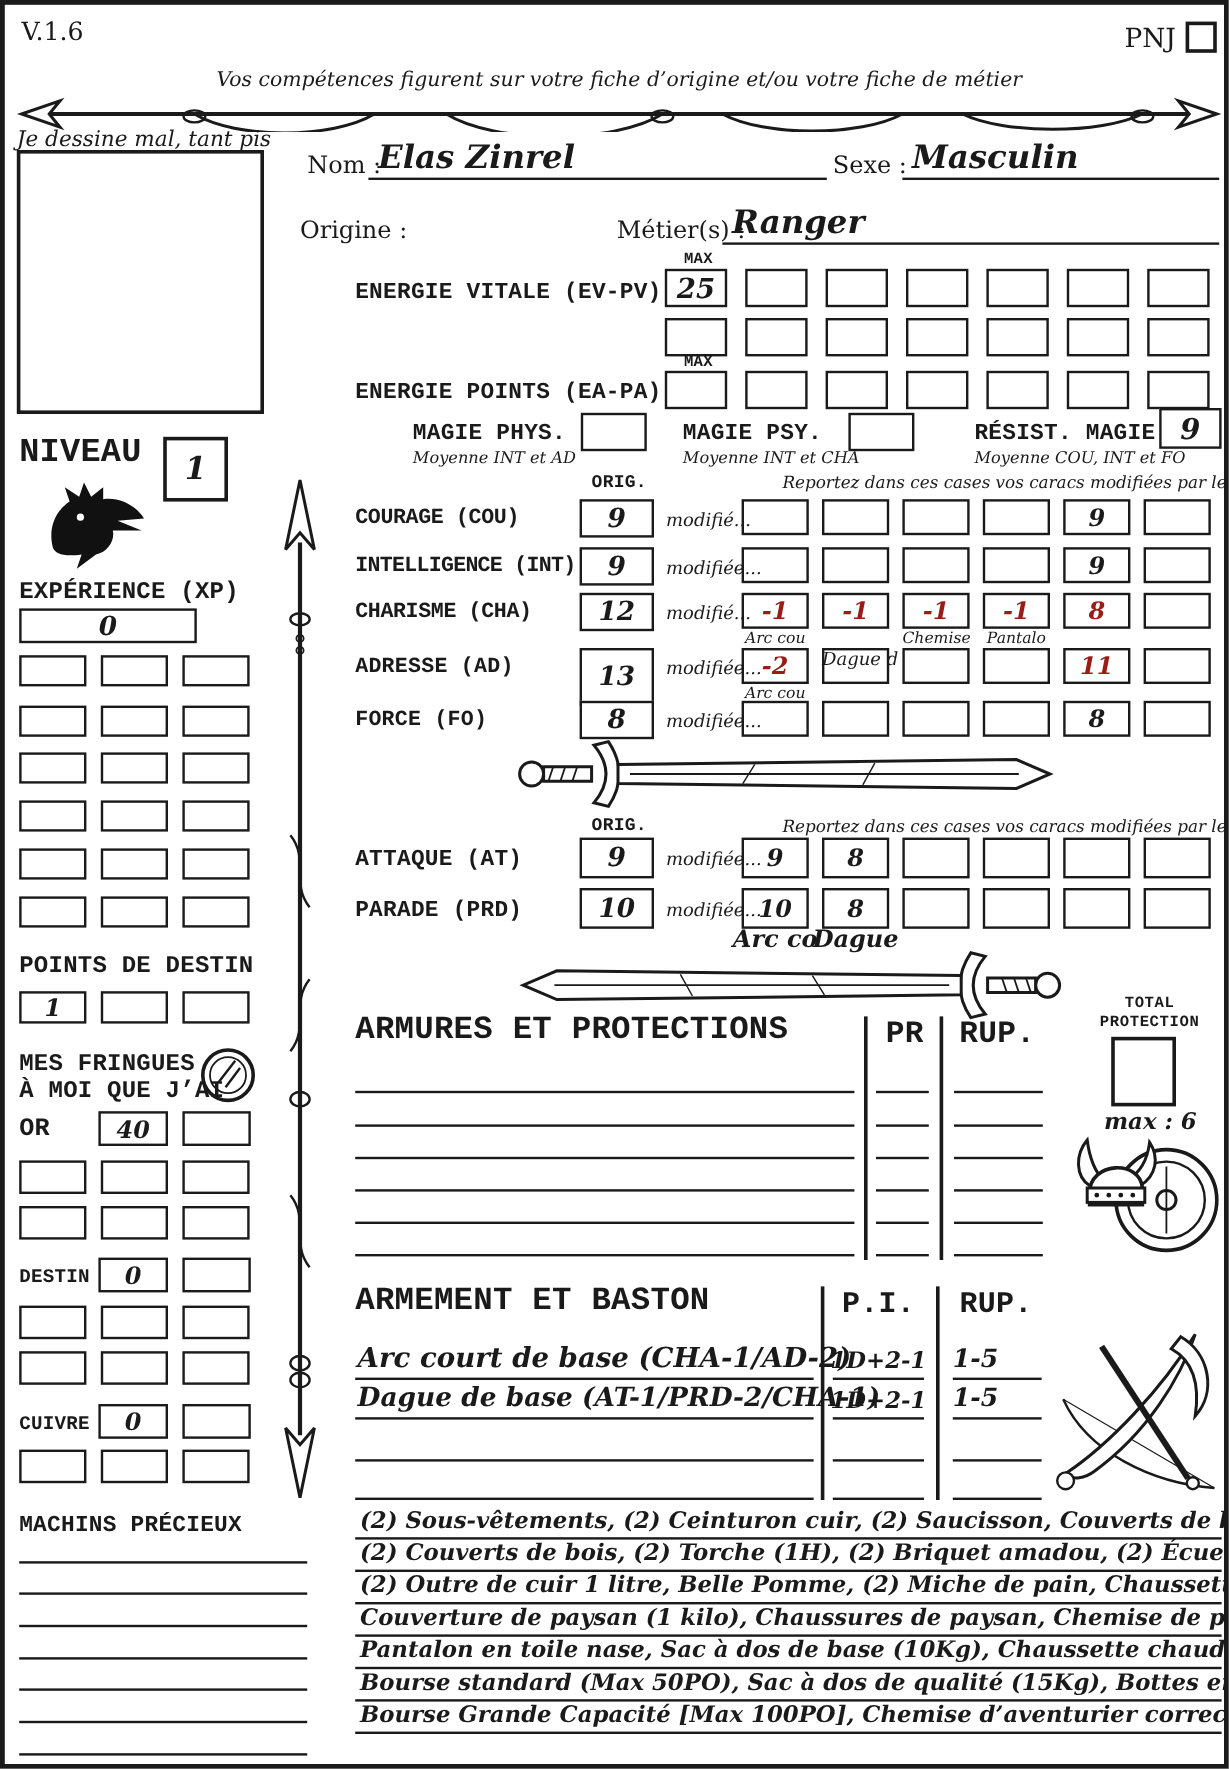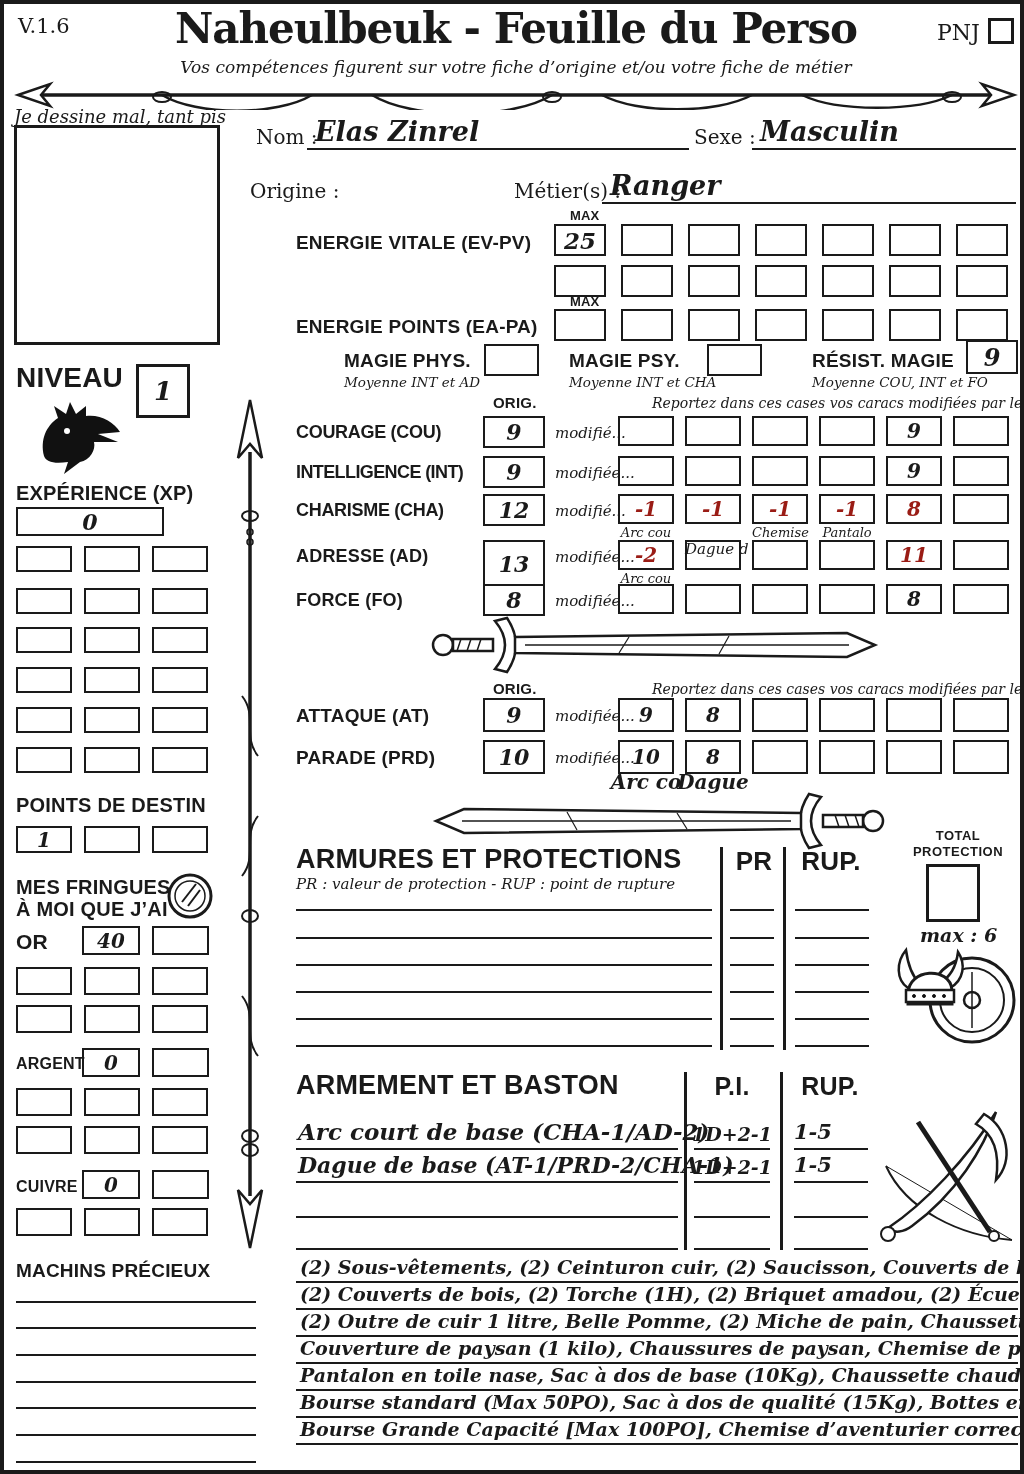--- a/index.html
+++ b/index.html
@@ -1,21 +1,21 @@
 <!DOCTYPE html>
 <html><head>
 <meta charset="utf-8">
 <style>
   :root{ --ink:#1a1a1a; --red:#9a1c15; }
   html,body{margin:0;padding:0;background:#888;}
   #page{position:relative;width:1024px;height:1474px;background:#fff;border:4px solid var(--ink);
         box-sizing:border-box;overflow:hidden;color:var(--ink);
         font-family:"Liberation Sans",sans-serif;}
   .abs{position:absolute;}
-  .poster{font-family:Liberation Sans, sans-serif;font-weight:800;letter-spacing:.2px;color:var(--ink);white-space:nowrap;}
+  .poster{font-family:Liberation Mono, monospace;font-weight:800;letter-spacing:.2px;color:var(--ink);white-space:nowrap;}
   .serif{font-family:"DejaVu Serif",serif;color:var(--ink);white-space:nowrap;}
   .script{font-family:"DejaVu Serif",serif;font-style:italic;color:var(--ink);white-space:nowrap;}
   .hw{font-family:"DejaVu Serif",serif;font-style:italic;font-weight:700;color:var(--ink);white-space:nowrap;}
   .red{color:var(--red);}
   .box{position:absolute;border:2.5px solid var(--ink);background:#fff;box-sizing:border-box;
        display:flex;align-items:center;justify-content:center;}
   .cellrow{position:absolute;display:flex;gap:15px;}
   .ecell{width:52px;height:32px;border:2.5px solid var(--ink);box-sizing:border-box;
          display:flex;align-items:center;justify-content:center;font-size:23px;}
   .cells{position:absolute;display:flex;gap:11px;}
@@ -28,21 +28,20 @@
   .vline{position:absolute;width:3px;background:var(--ink);}
   .uline-val{position:absolute;border-bottom:2.5px solid var(--ink);box-sizing:border-box;padding-left:8px;}
   svg{display:block;}
 </style>
 </head>
 <body>
 
 <div id="page">
 
   <div class="abs serif" style="left:14px;top:10px;font-size:21px">V.1.6</div>
-  <div class="abs serif" style="left:120px;top:0px;width:784px;text-align:center;font-size:42px;font-weight:700;letter-spacing:-1px">Naheulbeuk - Feuille du Perso</div>
   <div class="abs serif" style="left:933px;top:16px;font-size:22px">PNJ</div>
   <div class="box" style="left:984px;top:14px;width:26px;height:26px;border-width:3px"></div>
   <div class="abs script" style="left:162px;top:53px;width:700px;text-align:center;font-size:17px">Vos compétences figurent sur votre fiche d’origine et/ou votre fiche de métier</div>
 
   <div class="abs" style="left:8px;top:76px">
     <svg width="1008" height="30" viewBox="0 0 1008 30" fill="none" stroke="#1a1a1a">
       <line x1="30" y1="15" x2="978" y2="15" stroke-width="3.5"></line>
       <path d="M6,15 L38,4 L29,15 L38,26 Z" fill="#fff" stroke-width="2.5"></path>
       <path d="M1002,15 L970,4 L979,15 L970,26 Z" fill="#fff" stroke-width="2.5"></path>
       <path d="M150,15 C185,36 265,36 300,15" stroke-width="2.5"></path>
@@ -140,21 +139,21 @@
       <div class="gb" style="height:28px"></div>
       <div class="gb" style="height:28px"></div>
       <div class="gb" style="height:28px"></div>
     </div>
   <div class="gbrow" style="left:12px;top:1001px">
       <div class="gb" style="height:28px"></div>
       <div class="gb" style="height:28px"></div>
       <div class="gb" style="height:28px"></div>
     </div>
 
-  <div class="abs poster" style="left:12px;top:1051px;font-size:16px">ARGENT</div>
+  <div class="abs poster" style="left:12px;top:1051px;font-size:16px">DESTIN</div>
   <div class="gbrow" style="left:78px;top:1044px">
     <div class="gb hw" style="width:58px;height:29px">0</div>
     <div class="gb" style="width:57px;height:29px"></div>
   </div>
   <div class="gbrow" style="left:12px;top:1084px">
       <div class="gb" style="height:28px"></div>
       <div class="gb" style="height:28px"></div>
       <div class="gb" style="height:28px"></div>
     </div>
   <div class="gbrow" style="left:12px;top:1122px">
@@ -379,21 +378,20 @@
         <path d="M66,5 Q86,29 66,53 L78,56 Q96,29 78,2 Z" fill="#fff" stroke-width="2.5"></path>
         <path d="M86,21 L423,17 L451,29 L423,41 L86,37 Z" fill="#fff" stroke-width="2.5"></path>
         <line x1="96" y1="29" x2="425" y2="29" stroke-width="1.5"></line>
         <line x1="210" y1="21" x2="200" y2="37" stroke-width="1.2"></line>
           <line x1="320" y1="20" x2="310" y2="38" stroke-width="1.2"></line>
       </g>
     </svg>
   </div>
 
   <div class="abs poster" style="left:292px;top:840px;font-size:27px">ARMURES ET PROTECTIONS</div>
-  <div class="abs script" style="left:292px;top:871px;font-size:15px">PR : valeur de protection - RUP : point de rupture</div>
   <div class="vline" style="left:716px;top:843px;height:203px"></div>
   <div class="vline" style="left:779px;top:843px;height:203px"></div>
   <div class="abs poster" style="left:722px;top:842px;width:56px;text-align:center;font-size:26px">PR</div>
   <div class="abs poster" style="left:786px;top:842px;width:82px;text-align:center;font-size:26px">RUP.</div>
 
   <div class="hline" style="left:292px;top:905px;width:416px"></div>
   <div class="hline" style="left:726px;top:905px;width:44px"></div>
   <div class="hline" style="left:791px;top:905px;width:74px"></div>
   <div class="hline" style="left:292px;top:933px;width:416px"></div>
   <div class="hline" style="left:726px;top:933px;width:44px"></div>

